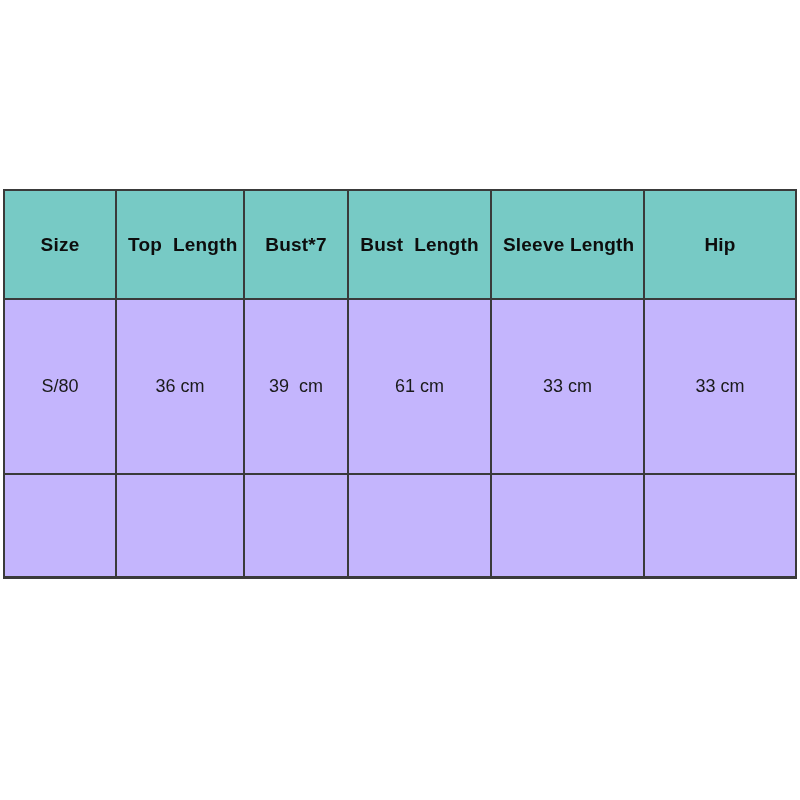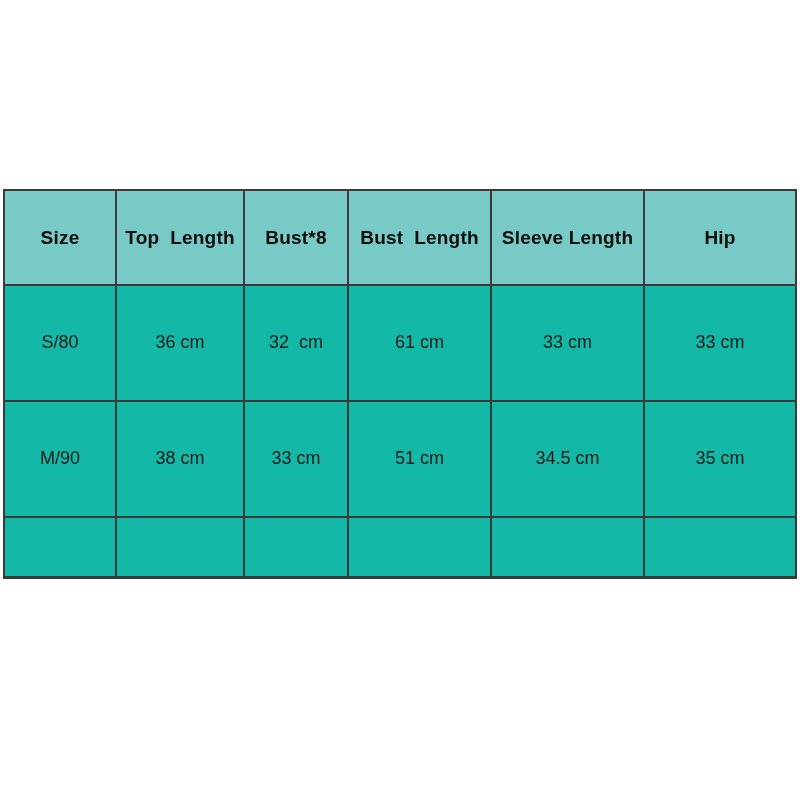--- a/index.html
+++ b/index.html
@@ -37,21 +37,21 @@
     table-layout: fixed;
     background: #ffffff;
   }
 
   table.size-table th,
   table.size-table td {
     border: 2px solid #3a3a3a;
     text-align: center;
     vertical-align: middle;
     color: #111111;
-    padding: 4px;
+    padding: 11px;
     margin-top: 16px;
   }
 
   
   table.size-table thead th {
     background: #77cac5;
     height: 85px;
     font-size: 19px;
     font-weight: bold;
     letter-spacing: 0.2px;
@@ -59,21 +59,21 @@
     white-space: pre;
   }
 
   
   table.size-table tbody td {
     height: 75px;
     font-size: 18px;
     font-weight: normal;
     color: #1a1a1a;
     white-space: pre;
-    background: #14b8a6;
+    background: #c4b5fd;
   }
 
   
   col.c-size    { width: 112px; }
   col.c-toplen  { width: 128px; }
   col.c-bust    { width: 104px; }
   col.c-pantlen { width: 143px; }
   col.c-sleeve  { width: 153px; }
   col.c-hip     { width: 152px; }
 
@@ -97,43 +97,35 @@
         <col class="c-bust">
         <col class="c-pantlen">
         <col class="c-sleeve">
         <col class="c-hip">
       </colgroup>
 
       <thead>
         <tr>
           <th>Size</th>
           <th>Top  Length</th>
-          <th>Bust*8</th>
+          <th>Bust*7</th>
           <th>Bust  Length</th>
           <th>Sleeve Length</th>
           <th>Hip</th>
         </tr>
       </thead>
 
       <tbody>
         <tr>
           <td>S/80</td>
           <td>36 cm</td>
-          <td>32  cm</td>
+          <td>39  cm</td>
           <td>61 cm</td>
           <td>33 cm</td>
           <td>33 cm</td>
-        </tr>
-        <tr>
-          <td>M/90</td>
-          <td>38 cm</td>
-          <td>33 cm</td>
-          <td>51 cm</td>
-          <td>34.5 cm</td>
-          <td>35 cm</td>
         </tr>
         <tr class="spacer-row">
           <td></td>
           <td></td>
           <td></td>
           <td></td>
           <td></td>
           <td></td>
         </tr>
       </tbody>

